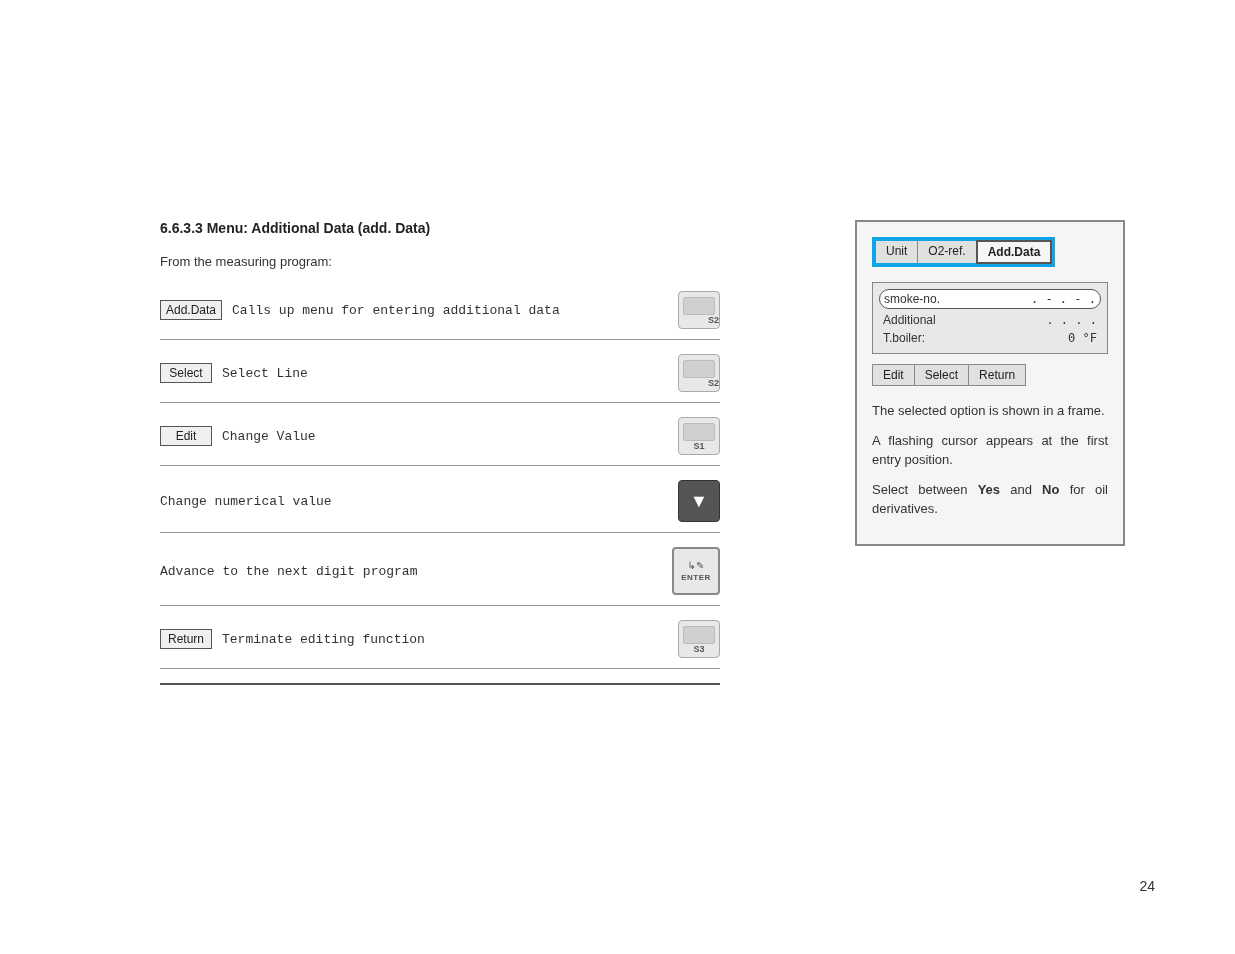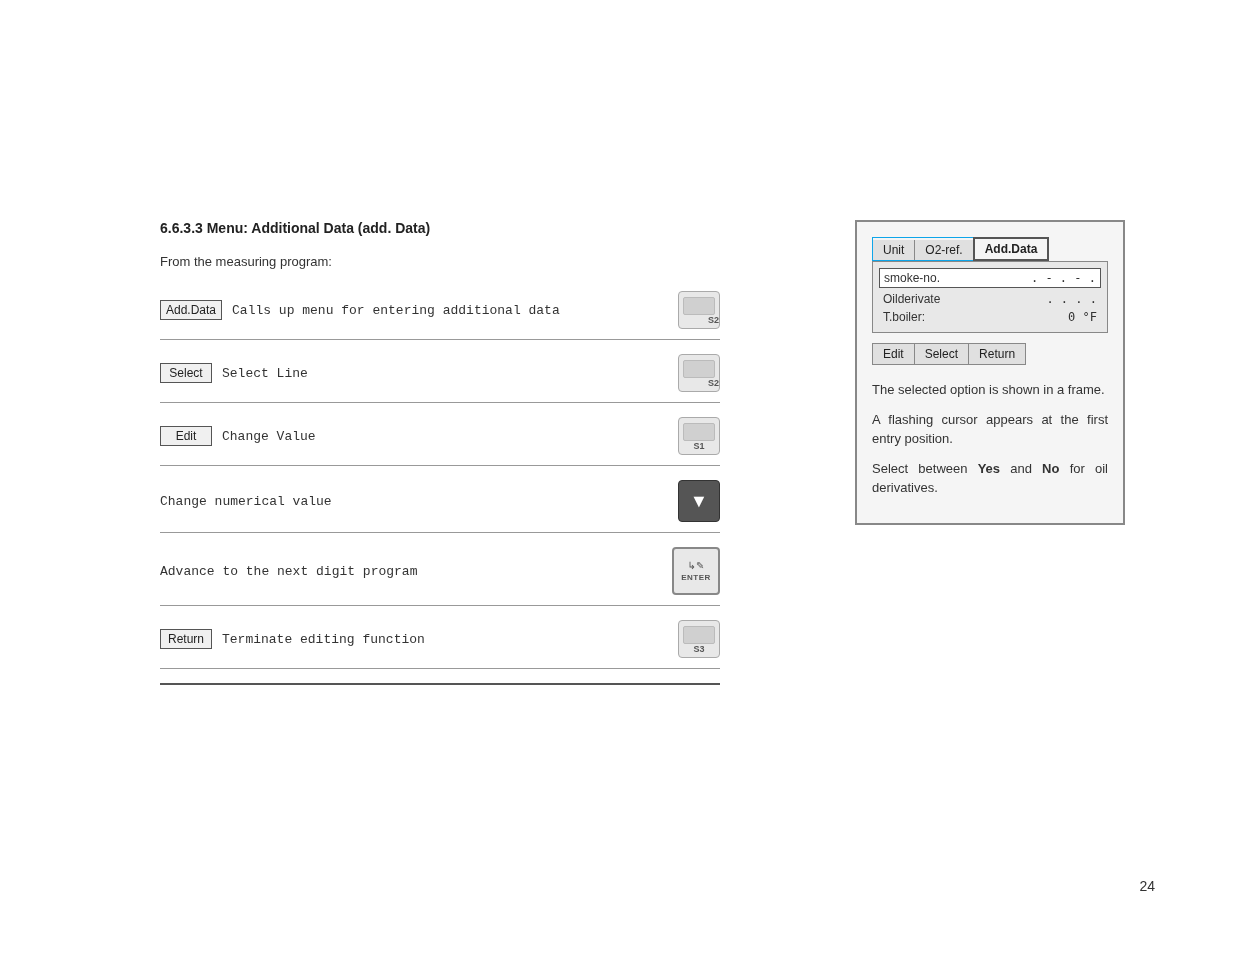--- a/index.html
+++ b/index.html
@@ -232,23 +232,23 @@
       top: 220px;
       width: 270px;
       border: 2px solid #888;
       background: #f5f5f5;
       padding: 15px 15px 15px 15px;
     }
 
     
     .tab-bar {
       display: flex;
-      border: 1px solid #0ea5e9;
+      margin-bottom: 15px;
+      border: 4px solid #0ea5e9;
       width: fit-content;
-      align-items: flex-end;
     }
 
     .tab {
       padding: 3px 10px;
       font-size: 12px;
       border-right: 1px solid #888;
       background: #e0e0e0;
       cursor: pointer;
     }
 
@@ -269,20 +269,21 @@
       background: #e8e8e8;
       padding: 8px 10px;
       margin-bottom: 10px;
     }
 
     .data-row {
       display: flex;
       justify-content: space-between;
       font-size: 12px;
       margin-bottom: 4px;
+      border-radius: 10px;
     }
 
     .data-row:last-child {
       margin-bottom: 0;
       align-items: center;
     }
 
     .data-label {
       color: #333;
     }
@@ -417,21 +418,21 @@
       <div class="tab active">Add.Data</div>
     </div>
 
     <div class="data-box">
 
       <div class="data-row smoke-row">
         <span class="data-label">smoke-no.</span>
         <span class="data-value">. - . - .</span>
       </div>
       <div class="data-row">
-        <span class="data-label">Oilderivate</span>
+        <span class="data-label">Additional</span>
         <span class="data-value">. . . .</span>
       </div>
       <div class="data-row">
         <span class="data-label">T.boiler:</span>
         <span class="data-value">0 °F</span>
       </div>
     </div>
 
     <div class="device-buttons">
       <div class="dev-btn">Edit</div>

